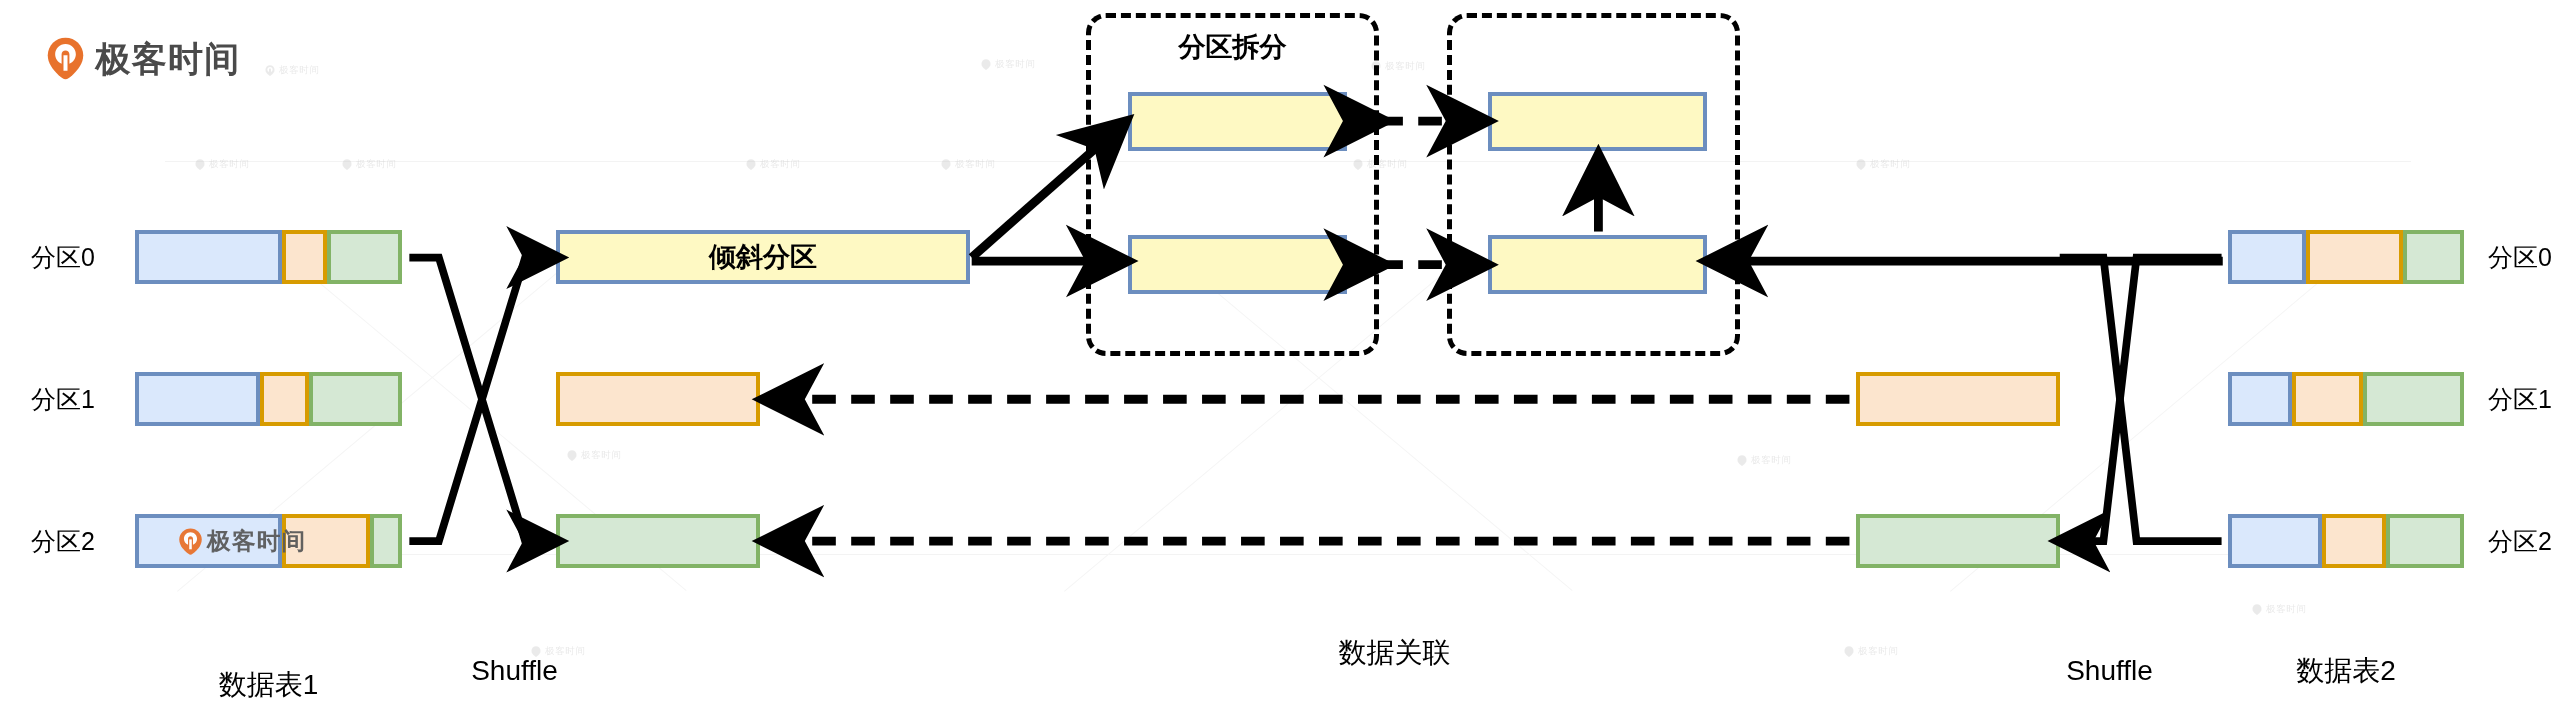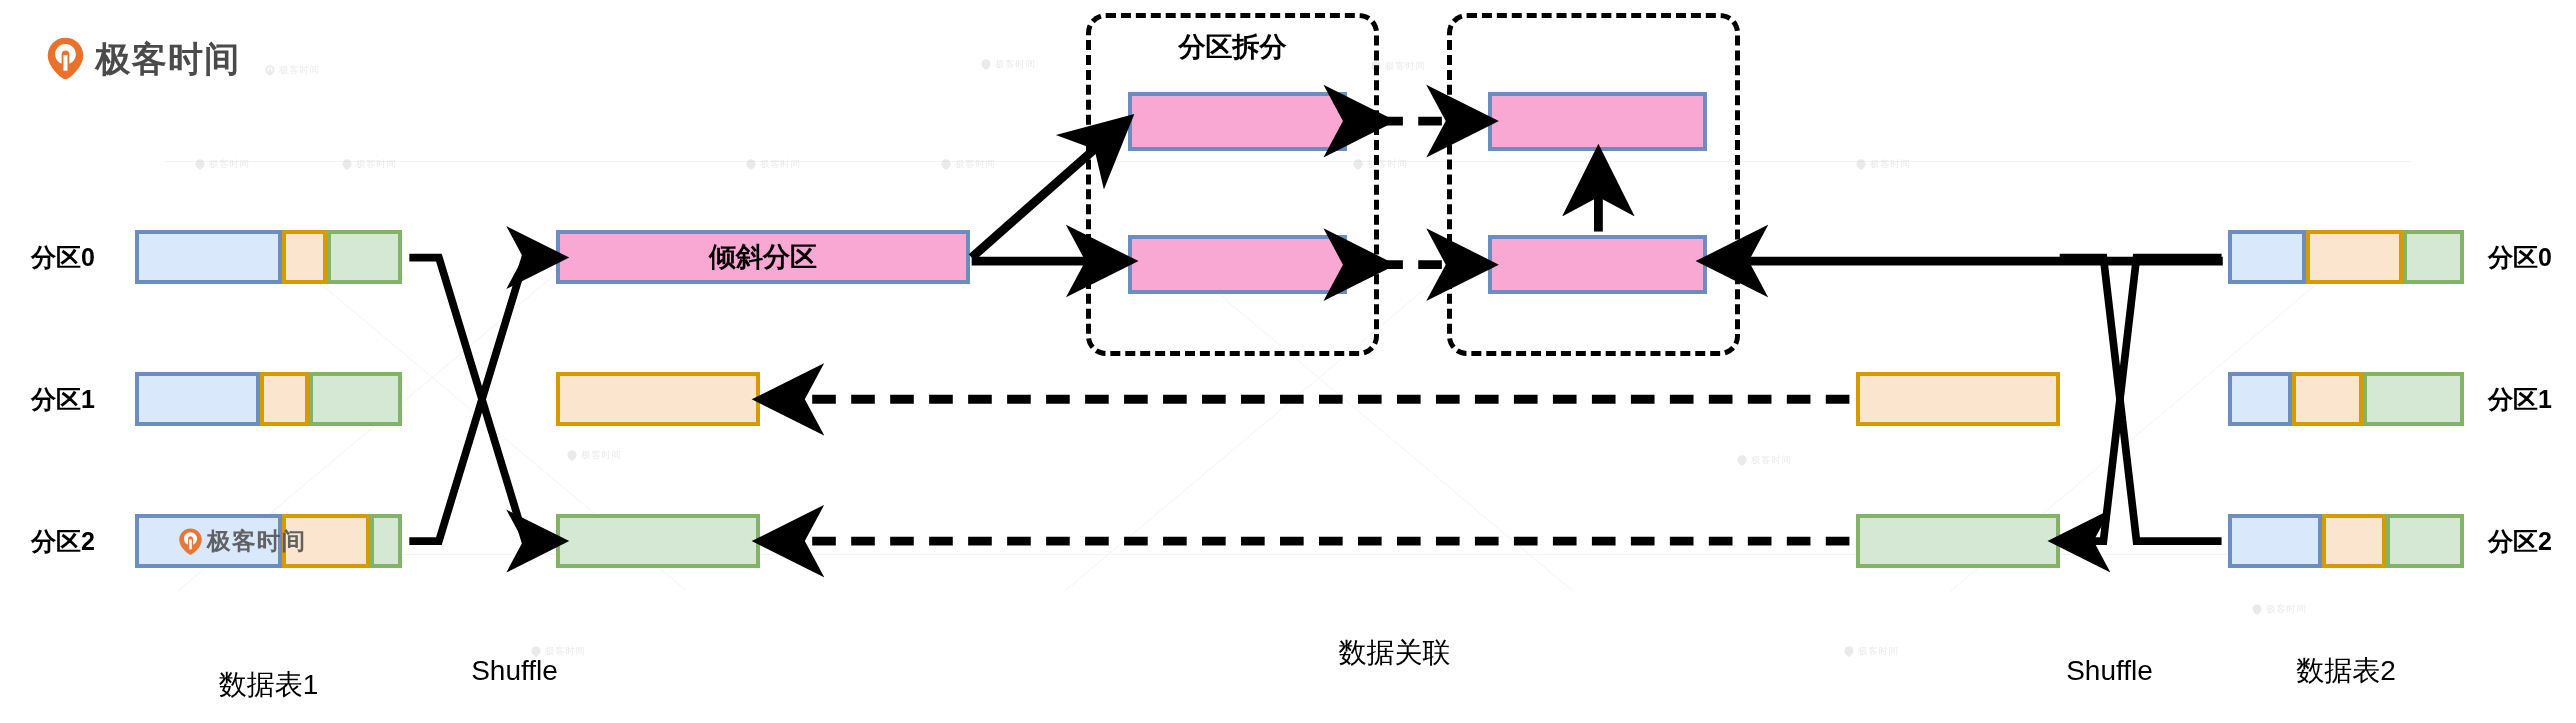--- a/index.html
+++ b/index.html
@@ -68,21 +68,21 @@
     background: #f5f5f5;
     height: 1.2px;
     transform-origin: 0 0;
     pointer-events: none;
   }
 
   
   .row-label {
     position: absolute;
     font-size: 25px;
-    font-weight: 700;
+    font-weight: 400;
     color: #000000;
     white-space: nowrap;
     line-height: 1;
   }
   .bottom-label {
     position: absolute;
     font-size: 28px;
     font-weight: 400;
     color: #000000;
     white-space: nowrap;
@@ -112,21 +112,21 @@
   .seg-green  { background: #d5e8d4; border: 4.1px solid #82b366; }
 
   
   .box {
     position: absolute;
     box-sizing: border-box;
     display: flex;
     align-items: center;
     justify-content: center;
   }
-  .box-blue   { background: #f9a8d4; border: 4.1px solid #6c8ebf; }
+  .box-blue   { background: #fef9c3; border: 4.1px solid #6c8ebf; }
   .box-orange { background: #fce5ce; border: 4.1px solid #d79b00; }
   .box-green  { background: #d5e8d4; border: 4.1px solid #82b366; }
   .box-label {
     font-size: 27px;
     font-weight: 700;
     color: #000000;
     white-space: nowrap;
   }
 
   

